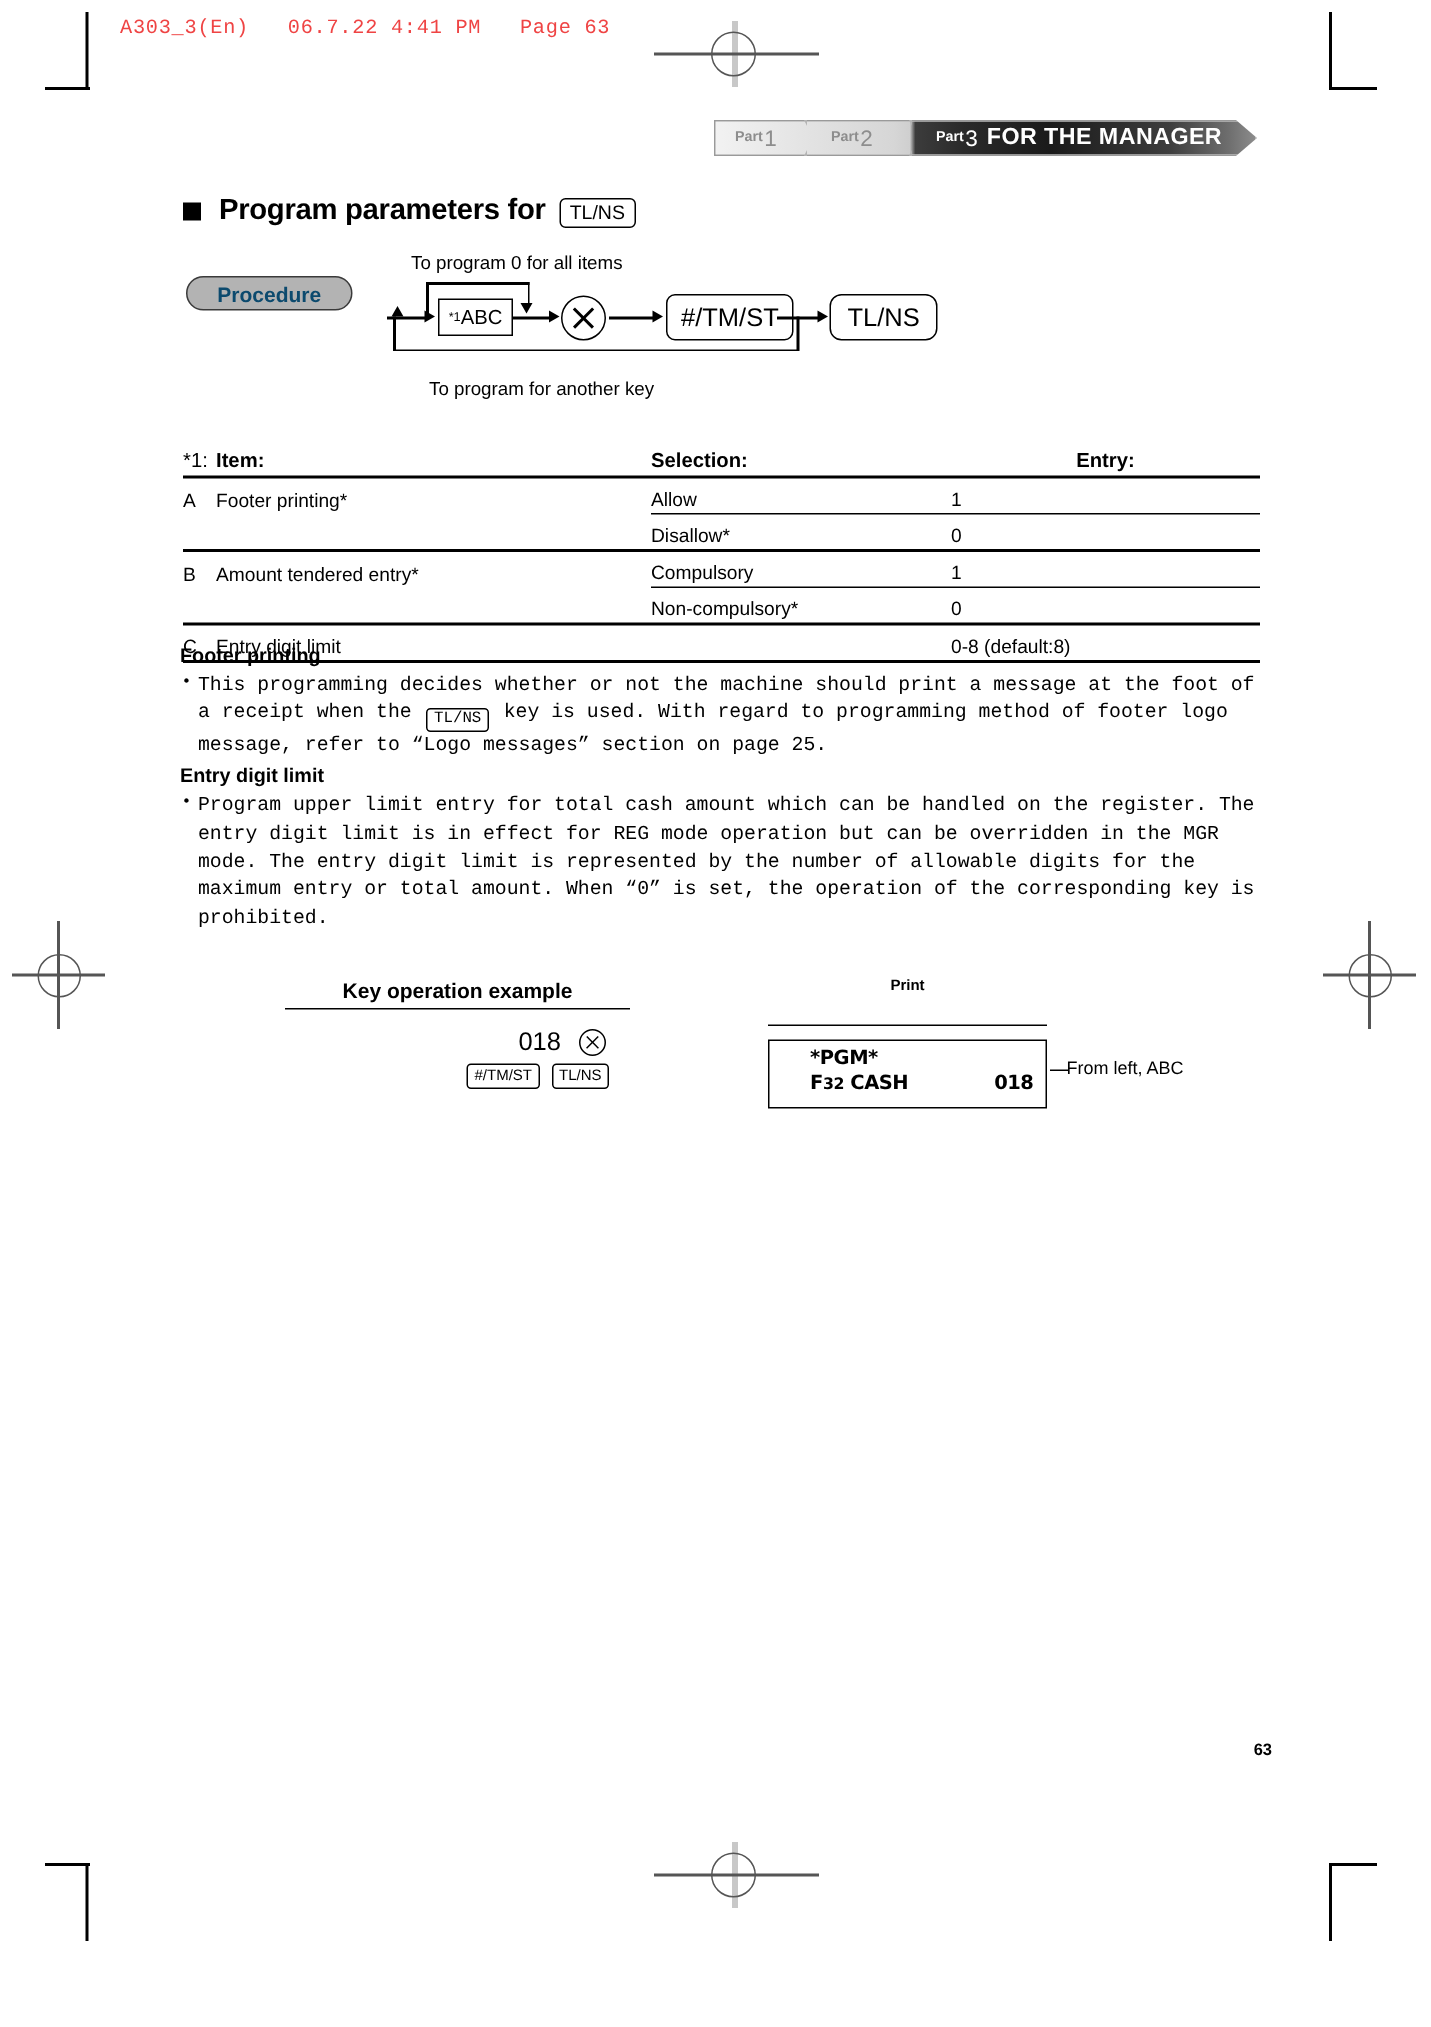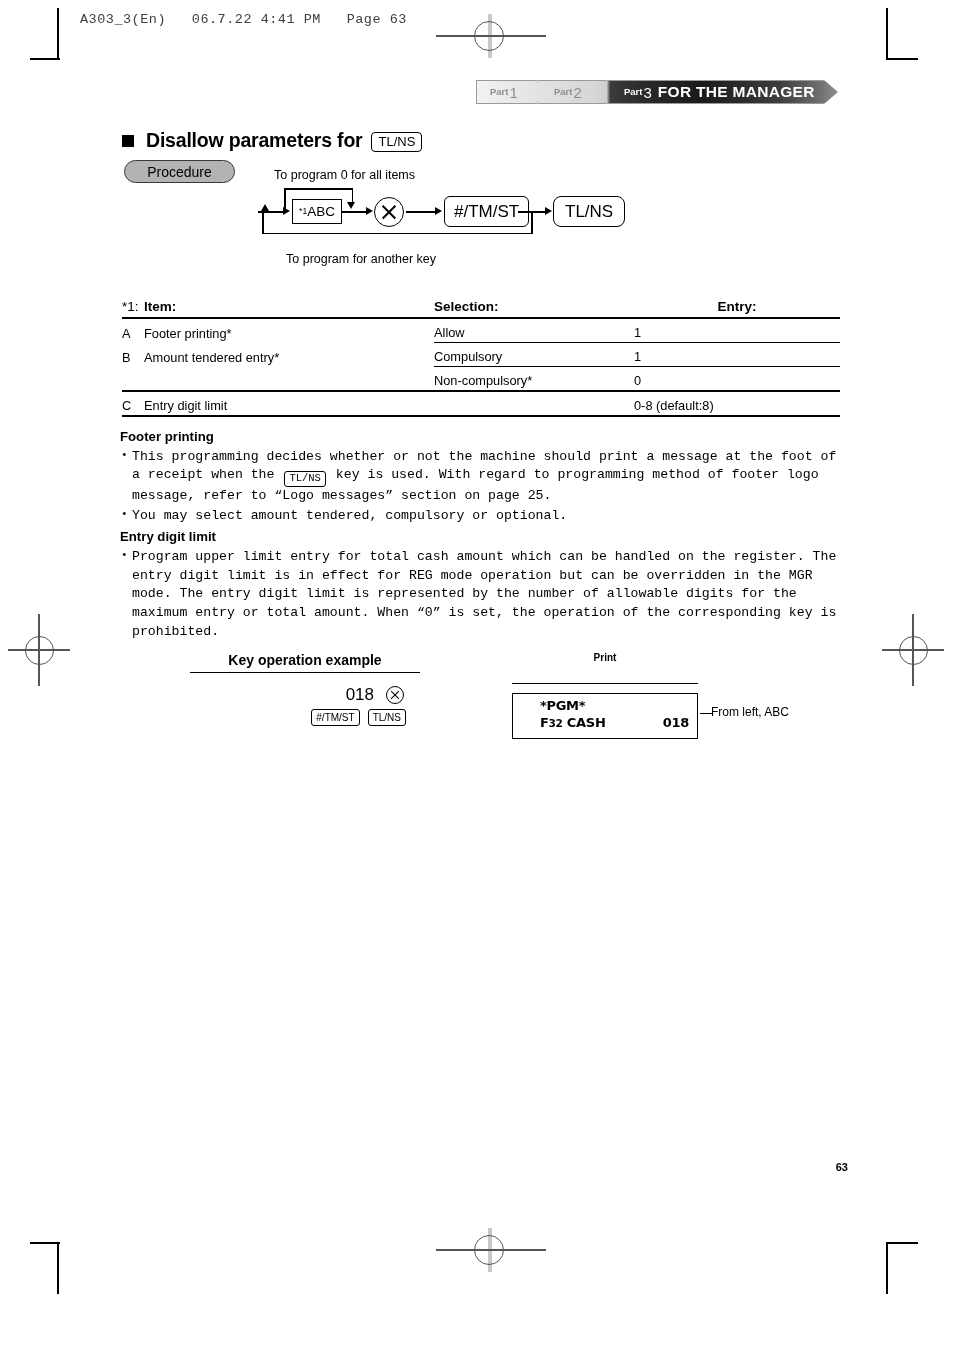--- a/index.html
+++ b/index.html
@@ -14,21 +14,21 @@
   .regmark{position:absolute;}
   .regmark .circ{position:absolute;border:1.5px solid #555;border-radius:50%;}
   .regmark .lh{position:absolute;height:1.5px;background:#555;}
   .regmark .lv{position:absolute;width:1.5px;background:#555;}
   .regmark .lvgray{position:absolute;width:4px;background:#c8c8c8;}
 
   
   .filehdr{
     position:absolute;left:80px;top:12px;
     font-family:"Liberation Mono","DejaVu Sans Mono",monospace;
-    font-size:13.5px;letter-spacing:.5px;color:#404040;white-space:pre;
+    font-size:13.5px;letter-spacing:.5px;color:#ef4444;white-space:pre;
   }
 
   
   .banner{
     position:absolute;left:476px;top:80px;width:362px;height:24px;
   }
   .banner .bshape{
     position:absolute;inset:0;
     background:linear-gradient(to right,#f2f2f2 0%,#e2e2e2 18%,#d6d6d6 33%,#cfcfcf 36%,
       #3c3c3c 37%,#2a2a2a 46%,#1a1a1a 62%,#3d3d3d 84%,#6e6e6e 95%,#8c8c8c 100%);
@@ -54,24 +54,24 @@
   .sectitle .txt{font-size:19.5px;font-weight:bold;letter-spacing:-.2px;}
   .keybox{
     display:inline-flex;align-items:center;justify-content:center;
     border:1.3px solid #000;border-radius:4px;background:#fff;
     font-weight:normal;line-height:1;box-sizing:border-box;
   }
   .kb-title{height:20px;padding:0 6px;font-size:13px;margin-left:9px;margin-top:2px;}
 
   
   .procbadge{
-    position:absolute;left:124px;top:160px;width:111px;height:23px;
+    position:absolute;left:124px;top:184px;width:111px;height:23px;
     background:#b3b3b3;border:1.6px solid #3a3a3a;border-radius:12px;
     display:flex;align-items:center;justify-content:center;
-    font-size:14px;font-weight:normal;color:#000000;box-sizing:border-box;
+    font-size:14px;font-weight:bold;color:#0c4a6e;box-sizing:border-box;
   }
 
   
   .flow{position:absolute;left:250px;top:168px;width:400px;height:92px;}
   .flow .cap{position:absolute;font-size:12.5px;white-space:nowrap;}
   .cap-top{left:24px;top:0px;}
   .cap-bot{left:24px;top:84px;margin-left:12px;}
   .ln{position:absolute;background:#000;}
   .lnh{height:1.6px;}
   .lnv{width:1.6px;}
@@ -197,21 +197,21 @@
   </div>
   <div class="part" style="left:148px;">
     <span class="plbl p-white">Part</span>
     <span class="pnum p-white">3</span>
     <span class="ptitle">FOR THE MANAGER</span>
   </div>
 </div>
 
 <div class="sectitle">
   <span class="sq"></span>
-  <span class="txt">Disallow parameters for</span>
+  <span class="txt">Program parameters for</span>
   <span class="keybox kb-title">TL/NS</span>
 </div>
 
 <div class="procbadge">Procedure</div>
 
 <div class="flow">
   <div class="cap cap-top">To program  0  for all items</div>
   <div class="cap cap-bot">To program for another key</div>
 
   <div class="ln lnv" style="left:34px;top:20px;height:24px;"></div>
@@ -260,20 +260,26 @@
       <td class="c-sel bThick">Selection:</td>
       <td class="c-ent bThick" style="text-align:center;">Entry:</td>
     </tr>
 
     <tr>
       <td class="c-ab rowcell">A</td>
       <td class="c-item rowcell">Footer printing*</td>
       <td class="c-sel rowcell bThin">Allow</td>
       <td class="c-ent rowcell bThin">1</td>
     </tr>
+    <tr>
+      <td class="c-ab rowcell bThick"></td>
+      <td class="c-item rowcell bThick"></td>
+      <td class="c-sel rowcell bThick">Disallow*</td>
+      <td class="c-ent rowcell bThick">0</td>
+    </tr>
 
     <tr>
       <td class="c-ab rowcell">B</td>
       <td class="c-item rowcell">Amount tendered entry*</td>
       <td class="c-sel rowcell bThin">Compulsory</td>
       <td class="c-ent rowcell bThin">1</td>
     </tr>
     <tr>
       <td class="c-ab rowcell bThick"></td>
       <td class="c-item rowcell bThick"></td>
@@ -292,21 +298,20 @@
 </div>
 
 <div class="bodyblk">
   <p class="bhead">Footer printing</p>
   <p class="bullet">
     <span>This programming decides whether or not the machine should print a message at the foot of a receipt when the</span>
     <span class="keybox kb-inline">TL/NS</span>
     <span>key is used.  With regard to programming method of footer logo message, refer to “Logo messages” section on page 25.</span>
   </p>
 
-  <p class="bullet">You may select amount tendered, compulsory or optional.</p>
 
   <p class="bhead" style="margin-top:2px;">Entry digit limit</p>
   <p class="bullet">Program upper limit entry for total cash amount which can be handled on the register.  The entry digit limit is in effect for REG mode operation but can be overridden in the MGR mode.  The entry digit limit is represented by the number of allowable digits for the maximum entry or total amount.  When “0” is set, the operation of the corresponding key is prohibited.</p>
 </div>
 
 <div class="exblk">
   <div class="hd">Key operation example</div>
   <div class="exrow">
     <span class="ex-num">018</span>
     <span class="ex-circ">

